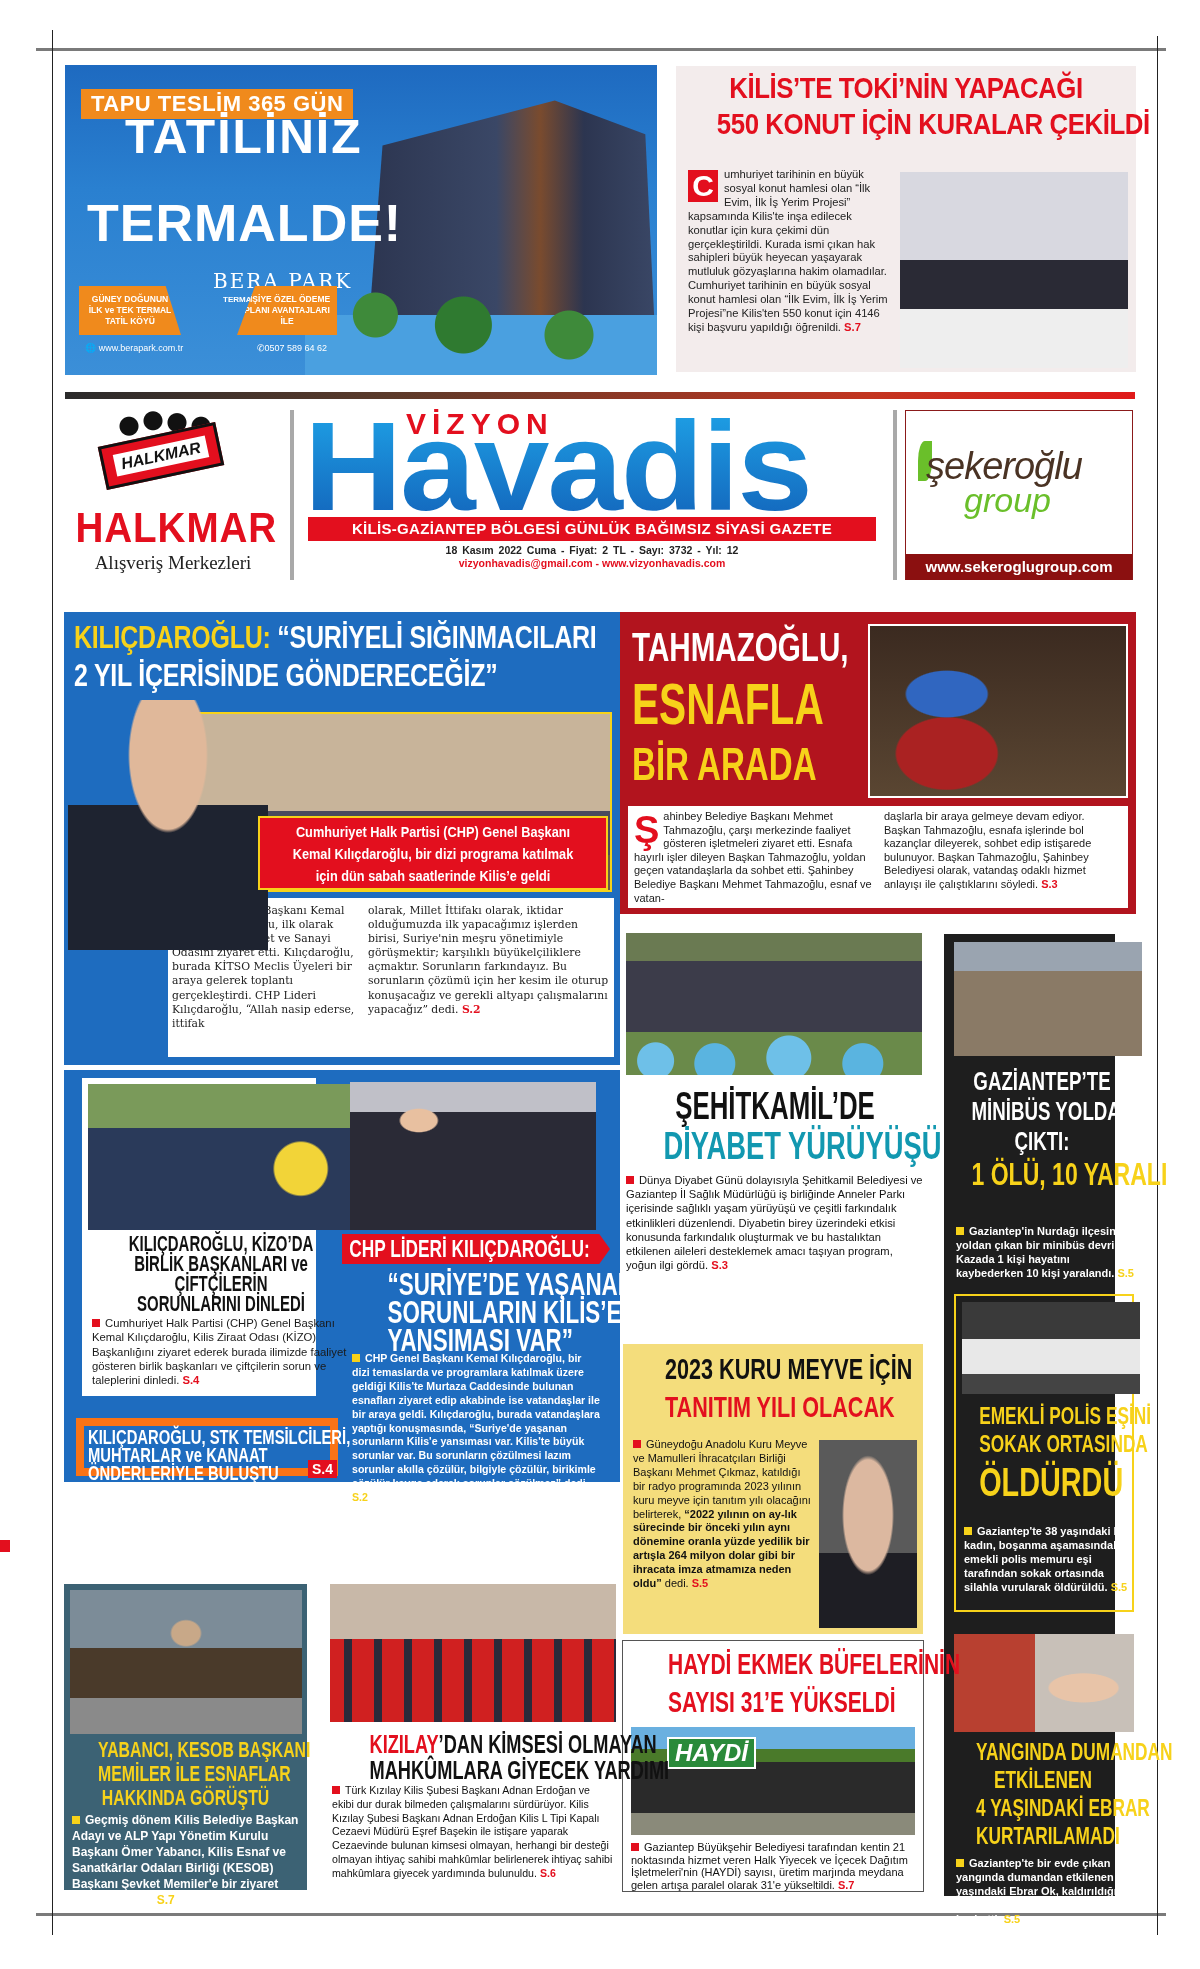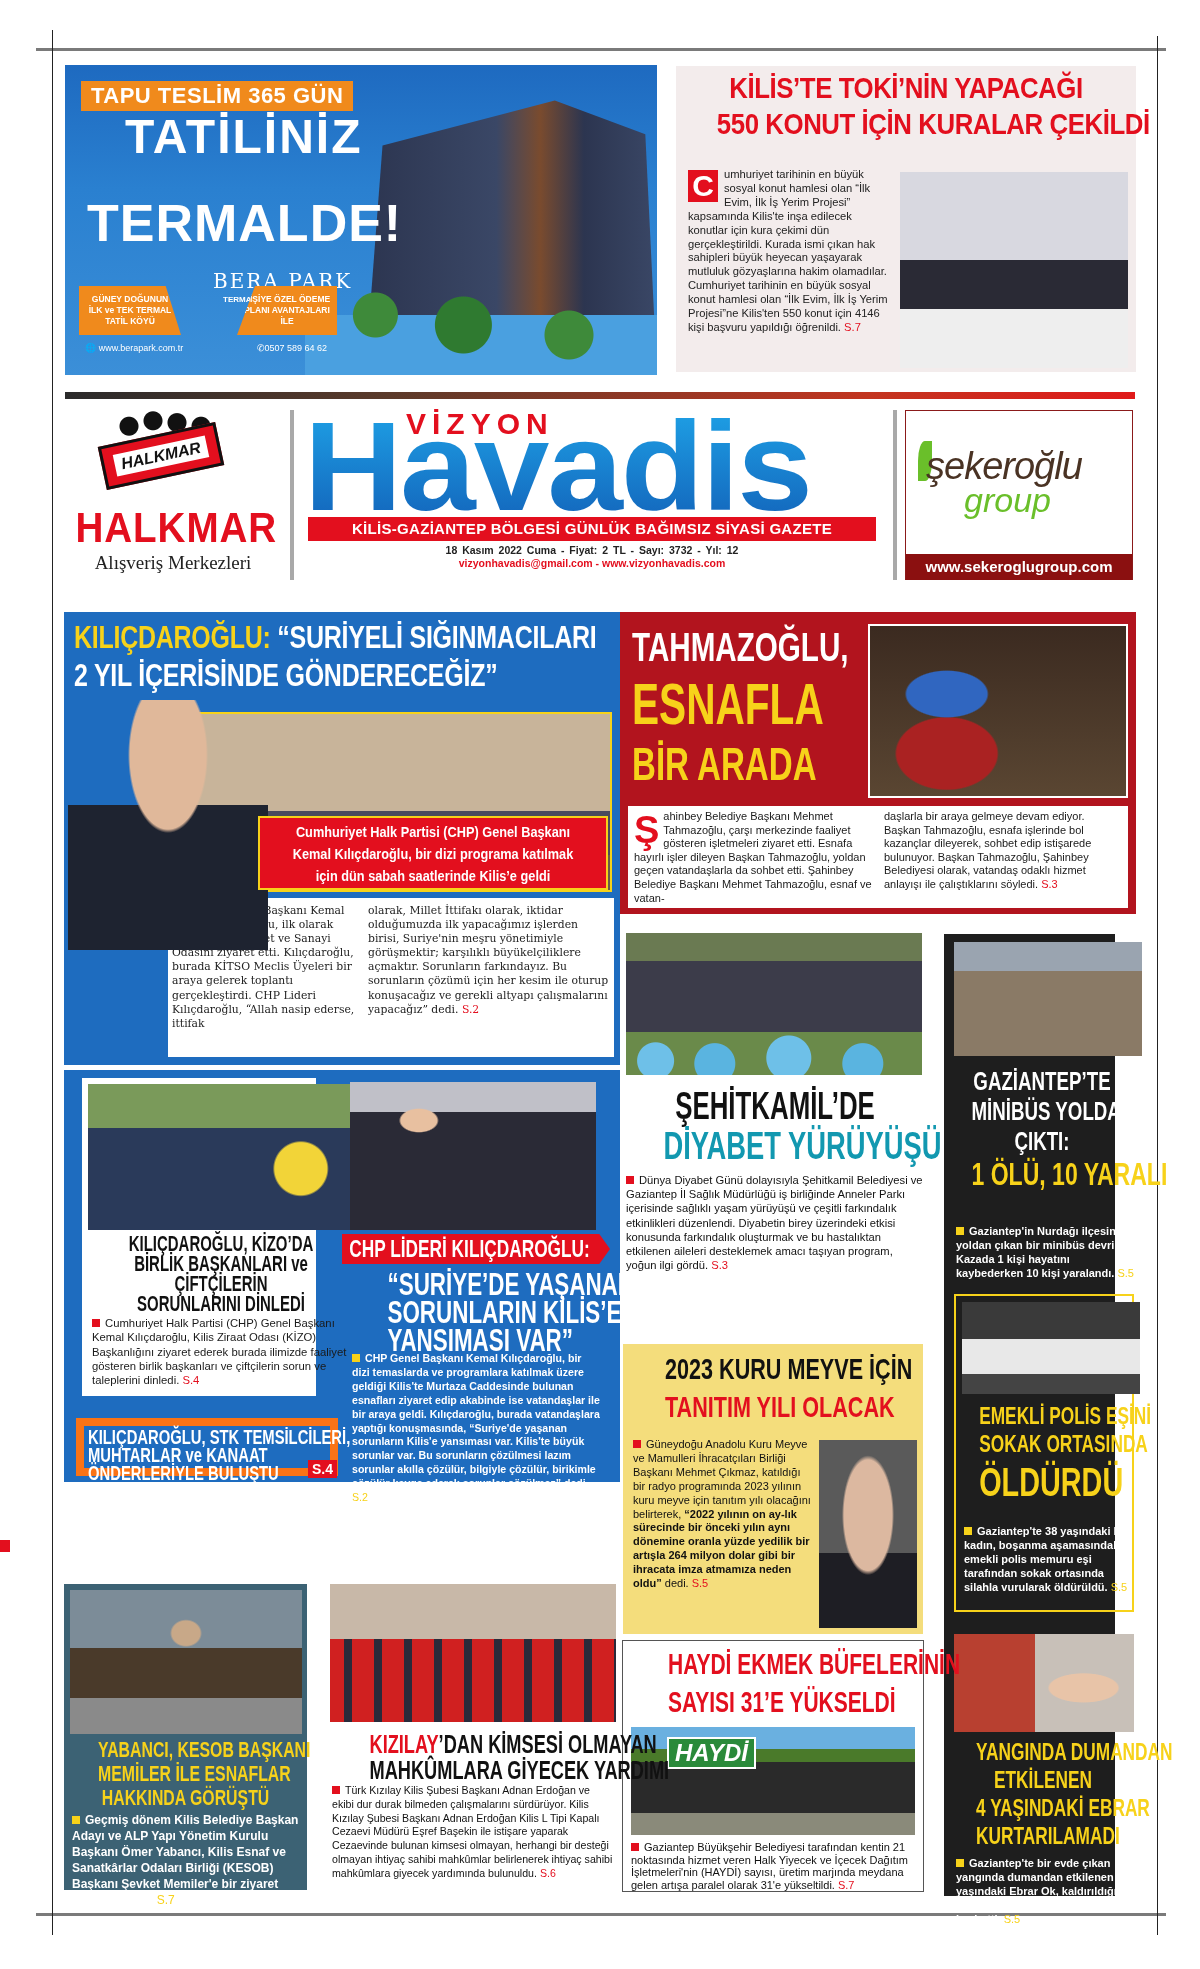--- a/index.html
+++ b/index.html
@@ -3,24 +3,24 @@
 <meta charset="utf-8">
 <style>
 *{box-sizing:border-box;margin:0;padding:0}
 body{width:1200px;height:1969px;background:#fff;position:relative;overflow:hidden;font-family:"Liberation Sans",sans-serif;color:#111}
 .abs{position:absolute}
 .crop-h{position:absolute;height:3px;background:#7a7a7a}
 .crop-v{position:absolute;width:1px;background:#222}
 .photo{position:absolute;overflow:hidden}
 .body-txt{font-size:11.5px;line-height:14.3px;color:#1a1a1a}
 .bullet{display:inline-block;width:8px;height:8px;margin-right:5px;vertical-align:0}
-.ref{font-weight:normal}
+.ref{font-weight:bold}
 
 #ad{left:65px;top:65px;width:592px;height:310px;background:linear-gradient(180deg,#1e6ac0 0%,#2a80d0 40%,#3b8fd8 100%);overflow:hidden}
-#ad .tag{left:16px;top:16px;background:#f08a1c;color:#fff;font-weight:bold;font-size:22px;padding:2px 10px;letter-spacing:0.5px}
+#ad .tag{left:16px;top:24px;background:#f08a1c;color:#fff;font-weight:bold;font-size:22px;padding:2px 10px;letter-spacing:0.5px}
 #ad .tatil{left:60px;top:44px;color:#fff;font-weight:bold;font-size:48px;letter-spacing:2px}
 #ad .bera{left:38px;top:80px;color:#f08a1c;font-family:"DejaVu Serif",serif;font-style:italic;font-size:62px;letter-spacing:-1px}
 #ad .termal{left:22px;top:128px;color:#fff;font-weight:bold;font-size:52px;letter-spacing:1px}
 #ad .bldg{left:300px;top:30px;width:292px;height:280px;background:linear-gradient(90deg,#2c3550,#3a4766 45%,#7a4b2e 60%,#2c3550 75%,#3a4766);clip-path:polygon(6% 18%,65% 2%,96% 14%,100% 100%,0 100%)}
 #ad .trees{left:240px;top:210px;width:352px;height:100px;background:radial-gradient(circle at 20% 40%,#3e8a3a 0 22px,transparent 23px),radial-gradient(circle at 45% 50%,#2f7a30 0 28px,transparent 29px),radial-gradient(circle at 75% 60%,#3e8a3a 0 24px,transparent 25px),linear-gradient(180deg,transparent 40%,#4aa0e0 40%)}
 #ad .logo-text{left:148px;top:204px;color:#fff;font-family:"DejaVu Serif",serif;font-size:20px;letter-spacing:2px}
 #ad .logo-sub{left:158px;top:230px;color:#fff;font-size:8px;font-weight:bold}
 #ad .logo-kilis{left:184px;top:244px;color:#fff;font-size:7px;letter-spacing:3px}
 #ad .pill{background:#f08a1c;color:#fff;font-weight:bold;text-align:center;font-size:8.5px;line-height:11px;padding:8px 6px}
 #ad .pill1{left:14px;top:221px;width:102px;clip-path:polygon(0 0,85% 0,100% 100%,0 100%)}

